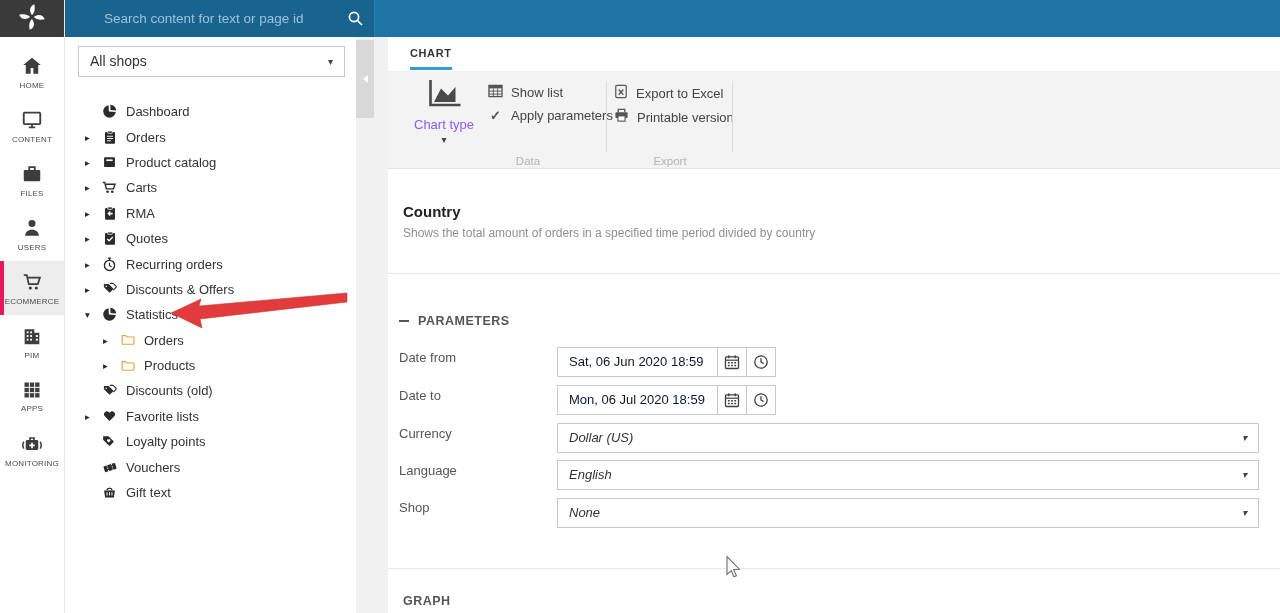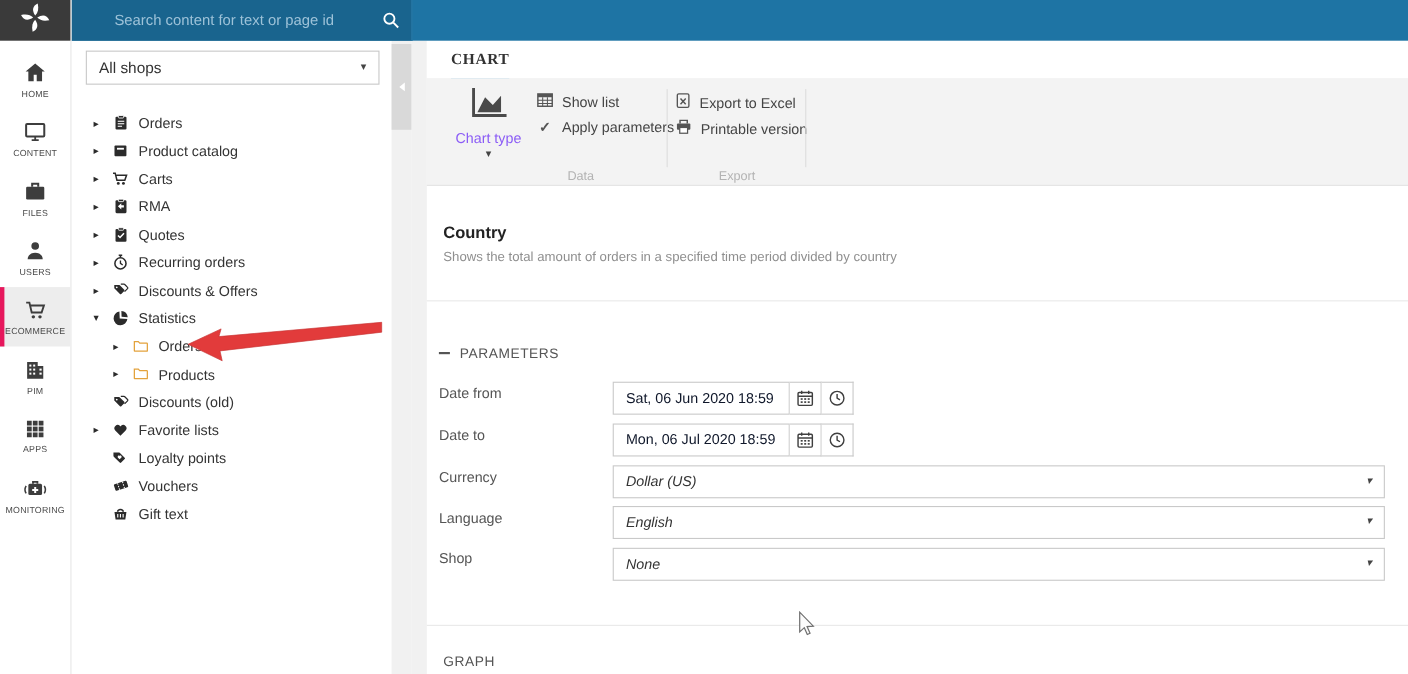--- a/index.html
+++ b/index.html
@@ -36,36 +36,36 @@
   .trow.lvl1{padding-left:39px;}
   
   #side-strip{position:absolute;left:356px;top:37px;width:18px;bottom:0;background:#f1f1f1;z-index:3;}
   #side-strip .handle{position:absolute;left:0;top:3px;width:18px;height:78px;background:#d9d9d9;display:flex;align-items:center;justify-content:center;cursor:pointer;}
   #side-strip .handle .tri{width:0;height:0;border-top:4px solid transparent;border-bottom:4px solid transparent;border-right:5px solid #fff;}
   
   #main{position:absolute;left:374px;top:37px;right:0;bottom:0;background:#f1f1f1;}
   #panel{position:absolute;left:14px;top:0;right:0;bottom:0;background:#fff;}
   
   #tabrow{position:absolute;left:0;top:0;right:0;height:34px;background:#fff;}
-  .tab{position:absolute;left:22px;top:10px;font-size:14px;font-weight:bold;letter-spacing:.6px;color:#333;padding-bottom:8px;border-bottom:3px solid #2f9cd6;cursor:pointer;font-family:Liberation Serif, serif;}
+  .tab{position:absolute;left:22px;top:10px;font-size:11px;font-weight:bold;letter-spacing:.6px;color:#333;padding-bottom:8px;border-bottom:3px solid #2f9cd6;cursor:pointer;}
   
   #ribbon{position:absolute;left:0;top:34px;right:0;height:97px;background:#f3f3f3;border-bottom:1px solid #e4e4e4;}
   #chart-type{position:absolute;left:14px;top:8px;width:84px;height:82px;text-align:center;cursor:pointer;}
   #chart-type .ct-label{font-size:13px;color:#8b5cf6;margin-top:4px;}
   #chart-type .ct-caret{font-size:10px;color:#444;margin-top:3px;line-height:1;}
   .rb-item{position:absolute;display:flex;align-items:center;gap:8px;font-size:13px;color:#444;cursor:pointer;white-space:nowrap;}
   .rb-item .chk{font-size:13px;color:#555;font-weight:bold;width:15px;text-align:center;}
   .rb-sep{position:absolute;top:10px;bottom:16px;width:1px;background:#dcdcdc;}
   .grp-label{position:absolute;top:84px;font-size:11.5px;color:#b3b3b3;text-align:center;}
   
   .pg-title{position:absolute;left:15px;top:166px;font-size:15px;font-weight:bold;color:#222;}
   .pg-sub{position:absolute;left:15px;top:189px;font-size:12px;color:#8f8f8f;}
   .hdiv{position:absolute;left:0;right:0;height:1px;background:#e8e8e8;}
   
-  .sec-head{position:absolute;left:11px;display:flex;align-items:center;gap:9px;font-size:12.5px;font-weight:normal;letter-spacing:.5px;color:#555;}
+  .sec-head{position:absolute;left:11px;display:flex;align-items:center;gap:9px;font-size:12.5px;font-weight:bold;letter-spacing:.5px;color:#555;}
   .minus-bar{width:10px;height:2px;background:#555;flex:none;}
   
   .f-label{position:absolute;left:11px;font-size:13px;color:#555;}
   .dt-group{position:absolute;left:169px;display:flex;height:30px;}
   .dt-input{width:148px;height:28px;border:1px solid #c9c9c9;background:#fff;font-size:13px;color:#0f172a;padding-left:11px;line-height:28px;white-space:nowrap;}
   .dt-btn{width:28px;height:28px;border:1px solid #c9c9c9;border-left:none;background:#fff;display:flex;align-items:center;justify-content:center;cursor:pointer;}
   .sel{position:absolute;left:169px;right:21px;height:28px;border:1px solid #c9c9c9;background:#fff;cursor:pointer;font-style:italic;}
   .sel .val{position:absolute;left:11px;top:6px;font-size:13px;color:#333;}
   
   #overlay{position:absolute;left:0;top:0;width:1280px;height:613px;z-index:60;pointer-events:none;}
@@ -195,20 +195,30 @@
   <div style="flex:1"></div>
 </div>
 
 <div id="sidebar">
   <div id="shop-select">
     <span class="val">All shops</span>
     <span class="dd-caret">▾</span>
   </div>
 
   <div id="tree">
+    <div class="trow">
+      <span class="caret"></span>
+      <span class="ticon">
+          <svg width="15" height="15" viewBox="0 0 16 16">
+            <path d="M7 1.3A6.7 6.7 0 1 0 14.7 8.6L7.3 8z" fill="#2b2b2b"></path>
+            <path d="M8.9.8a6.9 6.9 0 0 1 6.2 6L9.1 6.4z" fill="#2b2b2b"></path>
+          </svg>
+        </span>
+      <span class="tlabel">Dashboard</span>
+    </div>
     <div class="trow">
       <span class="caret">▸</span>
       <span class="ticon">
           <svg width="14" height="15" viewBox="0 0 16 16">
             <rect x="2.3" y="1.8" width="11.4" height="13.4" rx="1.2" fill="#2b2b2b"></rect>
             <rect x="5.3" y="0.6" width="5.4" height="2.6" rx="0.7" fill="#2b2b2b" stroke="#fff" stroke-width="0.9"></rect>
             <g fill="#fff">
               <rect x="4.6" y="6" width="6.8" height="1.1"></rect>
               <rect x="4.6" y="8.6" width="6.8" height="1.1"></rect>
               <rect x="4.6" y="11.2" width="4.5" height="1.1"></rect>

